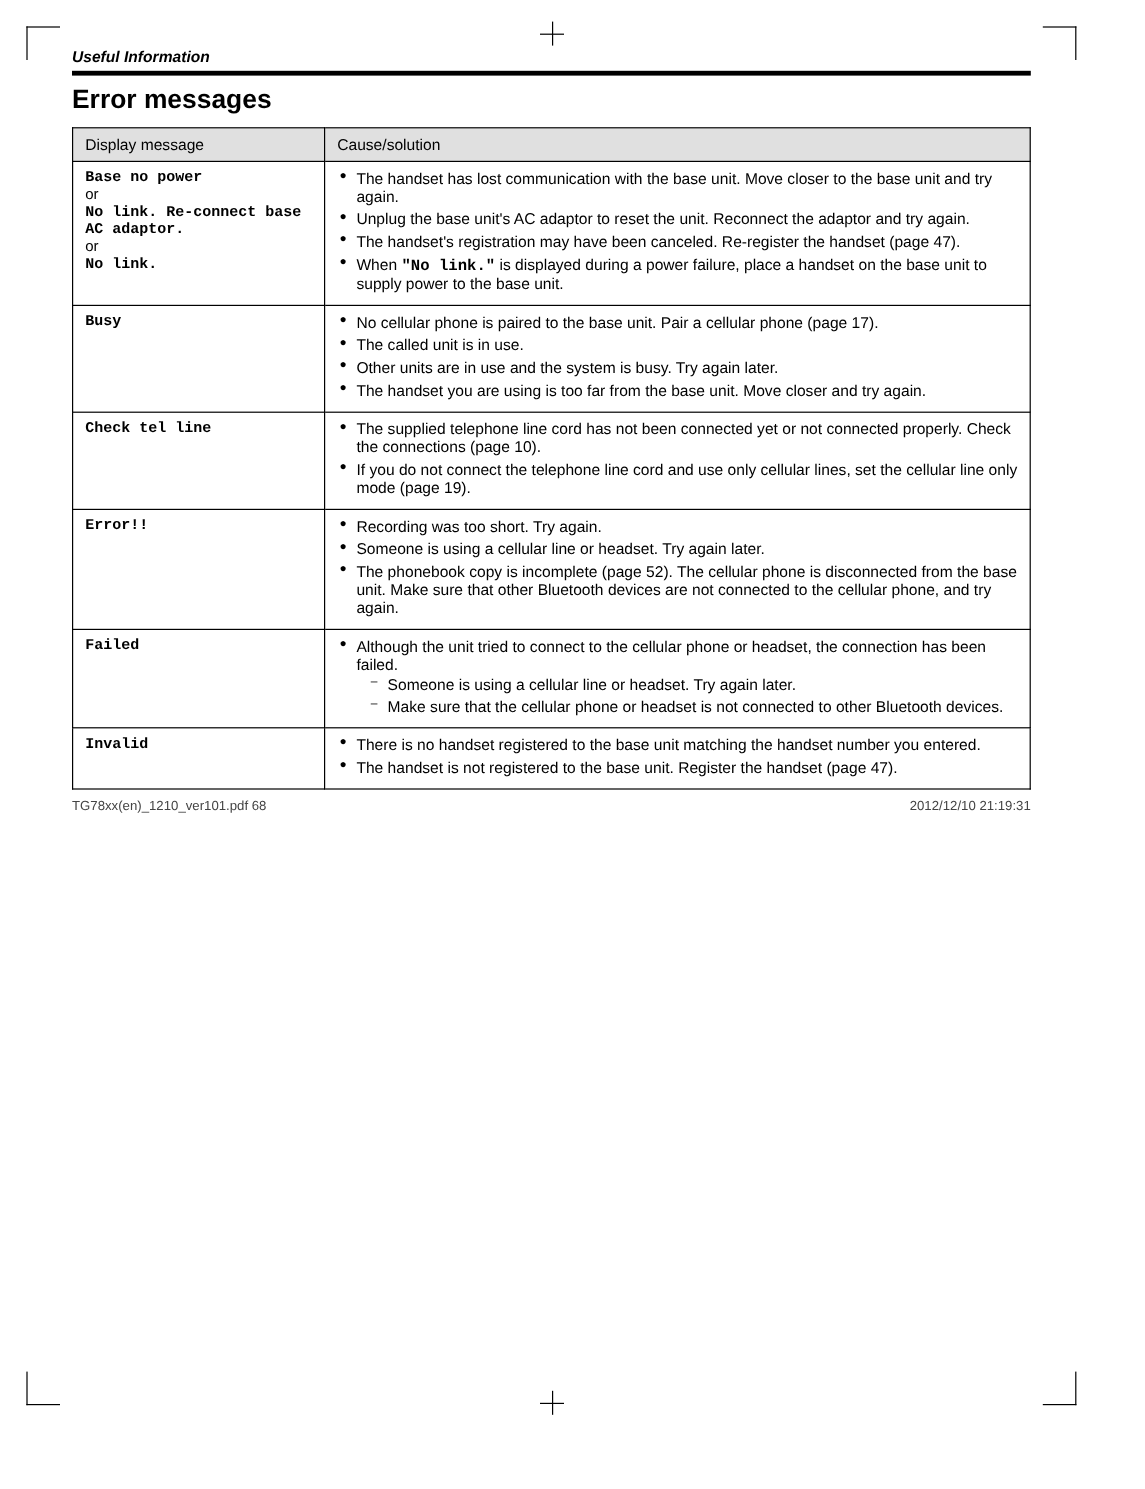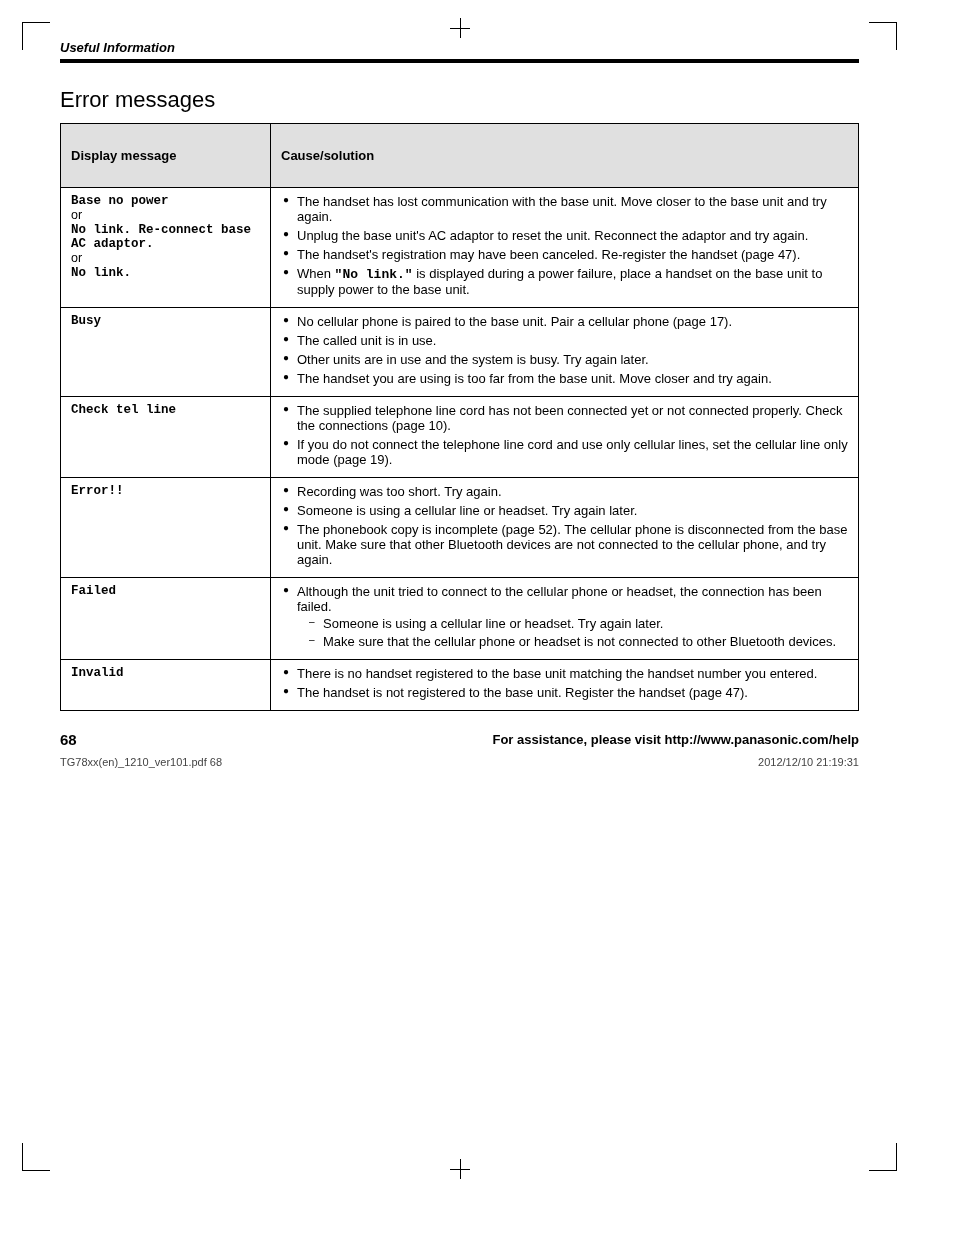--- a/index.html
+++ b/index.html
@@ -65,37 +65,37 @@
     }
 
     .thick-rule {
       border: none;
       border-top: 4px solid #000;
       margin: 4px 0 0 0;
     }
 
     .page-heading {
       font-size: 22px;
-      font-weight: normal;
-      margin: 24px 0 10px 0;
+      font-weight: bold;
+      margin: 7px 0 10px 0;
     }
 
     table.error-table {
       width: 100%;
       border-collapse: collapse;
       border: 1px solid #000;
     }
 
     table.error-table th {
       background: #e0e0e0;
       border: 1px solid #000;
-      padding: 24px 10px;
+      padding: 6px 10px;
       text-align: left;
       font-size: 13px;
-      font-weight: bold;
+      font-weight: normal;
     }
 
     table.error-table td {
       border: 1px solid #000;
       padding: 6px 10px;
       vertical-align: top;
       font-size: 13px;
     }
 
     table.error-table td.msg-col {
@@ -288,23 +288,19 @@
             <li>There is no handset registered to the base unit matching the handset number you entered.</li>
             <li>The handset is not registered to the base unit. Register the handset (page 47).</li>
           </ul>
         </td>
       </tr>
 
 
     </tbody>
   </table>
 
-  <div class="page-footer">
-    <span class="page-number">68</span>
-    <span class="footer-text">For assistance, please visit http://www.panasonic.com/help</span>
-  </div>
 
   <div class="footer-meta">
     <span>TG78xx(en)_1210_ver101.pdf    68</span>
     <span>2012/12/10    21:19:31</span>
   </div>
 
 </div>
 
 </body></html>

